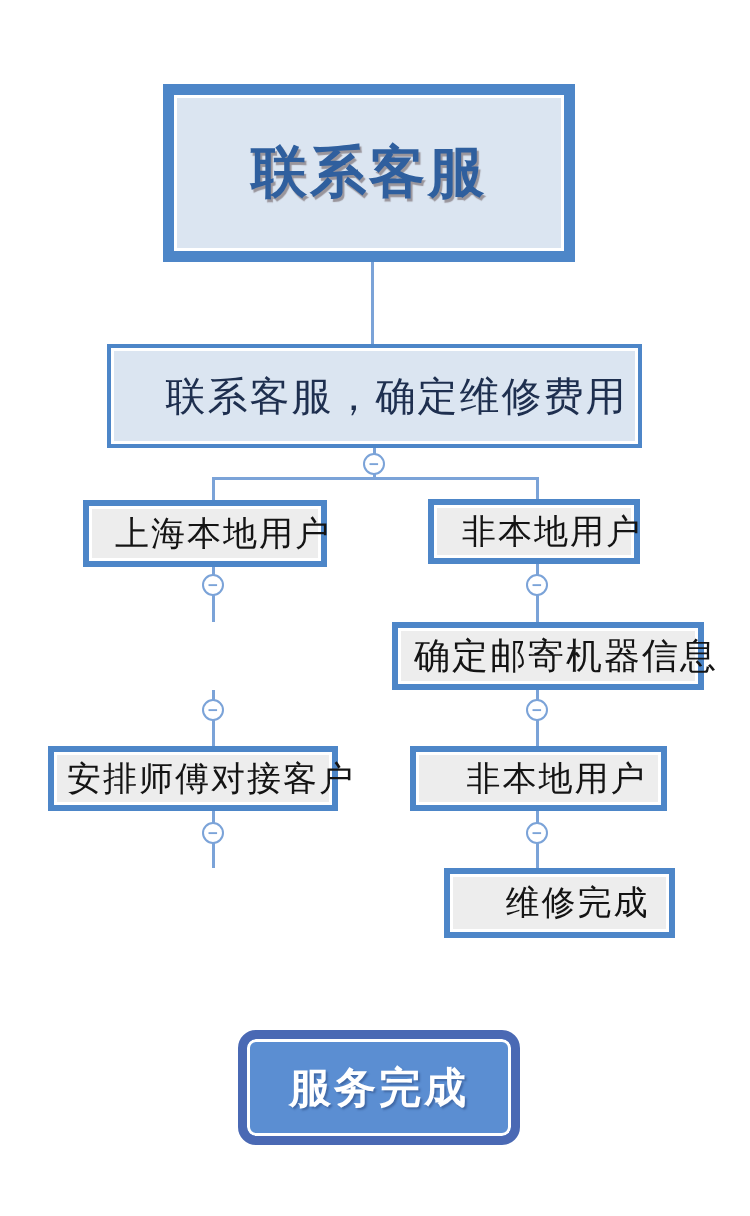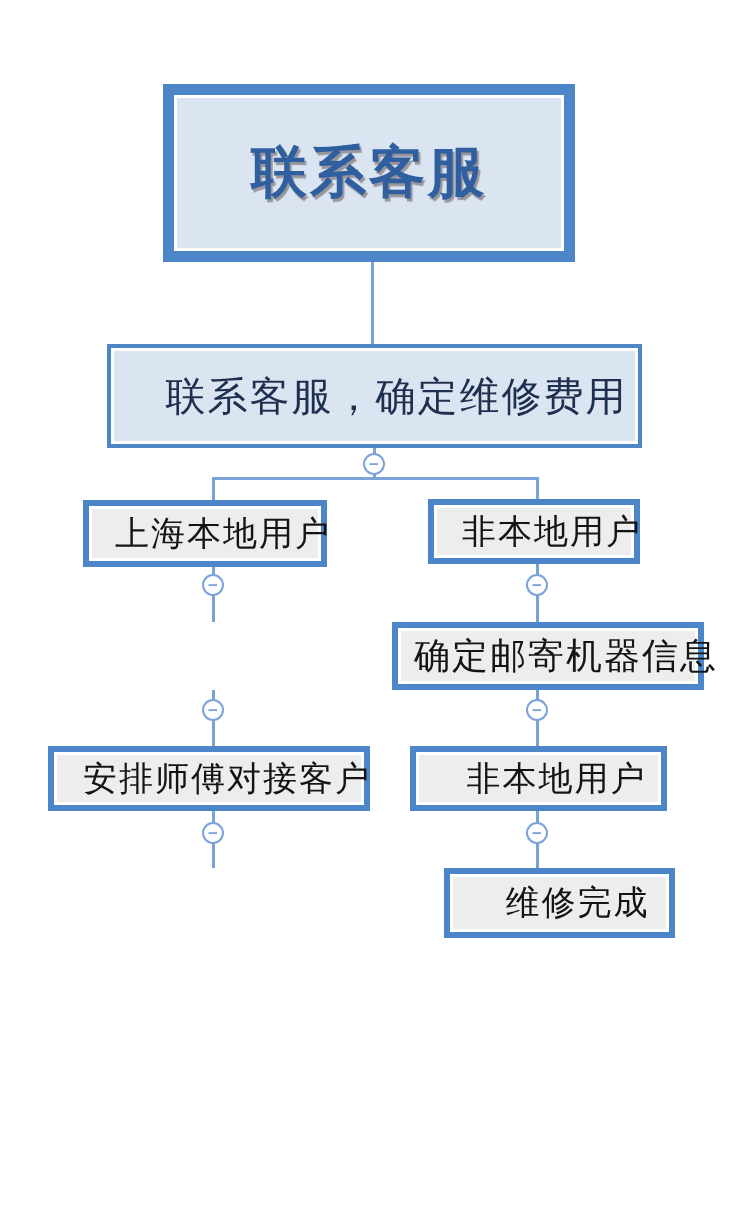--- a/index.html
+++ b/index.html
@@ -50,21 +50,21 @@
     background: #ededed;
     box-shadow: inset 0 0 0 3px #ffffff;
     color: #141414;
     letter-spacing: 2px;
     padding-left: 36px;
   }
   .n-local-user   { left: 83px;  top: 500px; width: 244px; height: 67px; font-size: 34px; }
   .n-remote-user  { left: 428px; top: 499px; width: 212px; height: 65px; font-size: 34px; }
   .n-local-step1  { left: 49px;  top: 622px; width: 357px; height: 68px; font-size: 36px; }
   .n-remote-step1 { left: 392px; top: 622px; width: 312px; height: 68px; font-size: 36px; }
-  .n-local-step2  { left: 48px;  top: 746px; width: 322px; height: 65px; font-size: 34px; }
+  .n-local-step2  { left: 48px;  top: 746px; width: 290px; height: 65px; font-size: 34px; }
   .n-remote-step2 { left: 410px; top: 746px; width: 257px; height: 65px; font-size: 34px; }
   .n-local-done   { left: 82px;  top: 868px; width: 258px; height: 70px; font-size: 34px; }
   .n-remote-done  { left: 444px; top: 868px; width: 231px; height: 70px; font-size: 34px; }
   
   .node-button {
     left: 238px; top: 1030px; width: 282px; height: 115px;
     border: 9px solid #4a69b4;
     border-radius: 18px;
     background: #5b8ed2;
     box-shadow: inset 0 0 0 3px #ffffff;
@@ -151,14 +151,17 @@
   <div class="node node-gray n-local-user">上海本地用户</div>
   <div class="node node-gray n-remote-user">非本地用户</div>
 
   <div class="node node-gray n-remote-step1">确定邮寄机器信息</div>
 
   <div class="node node-gray n-local-step2">安排师傅对接客户</div>
   <div class="node node-gray n-remote-step2">非本地用户</div>
 
   <div class="node node-gray n-remote-done">维修完成</div>
 
+  <div class="node node-button">
+    <span>服务完成</span>
+  </div>
 
 </div>
 
 </body></html>

